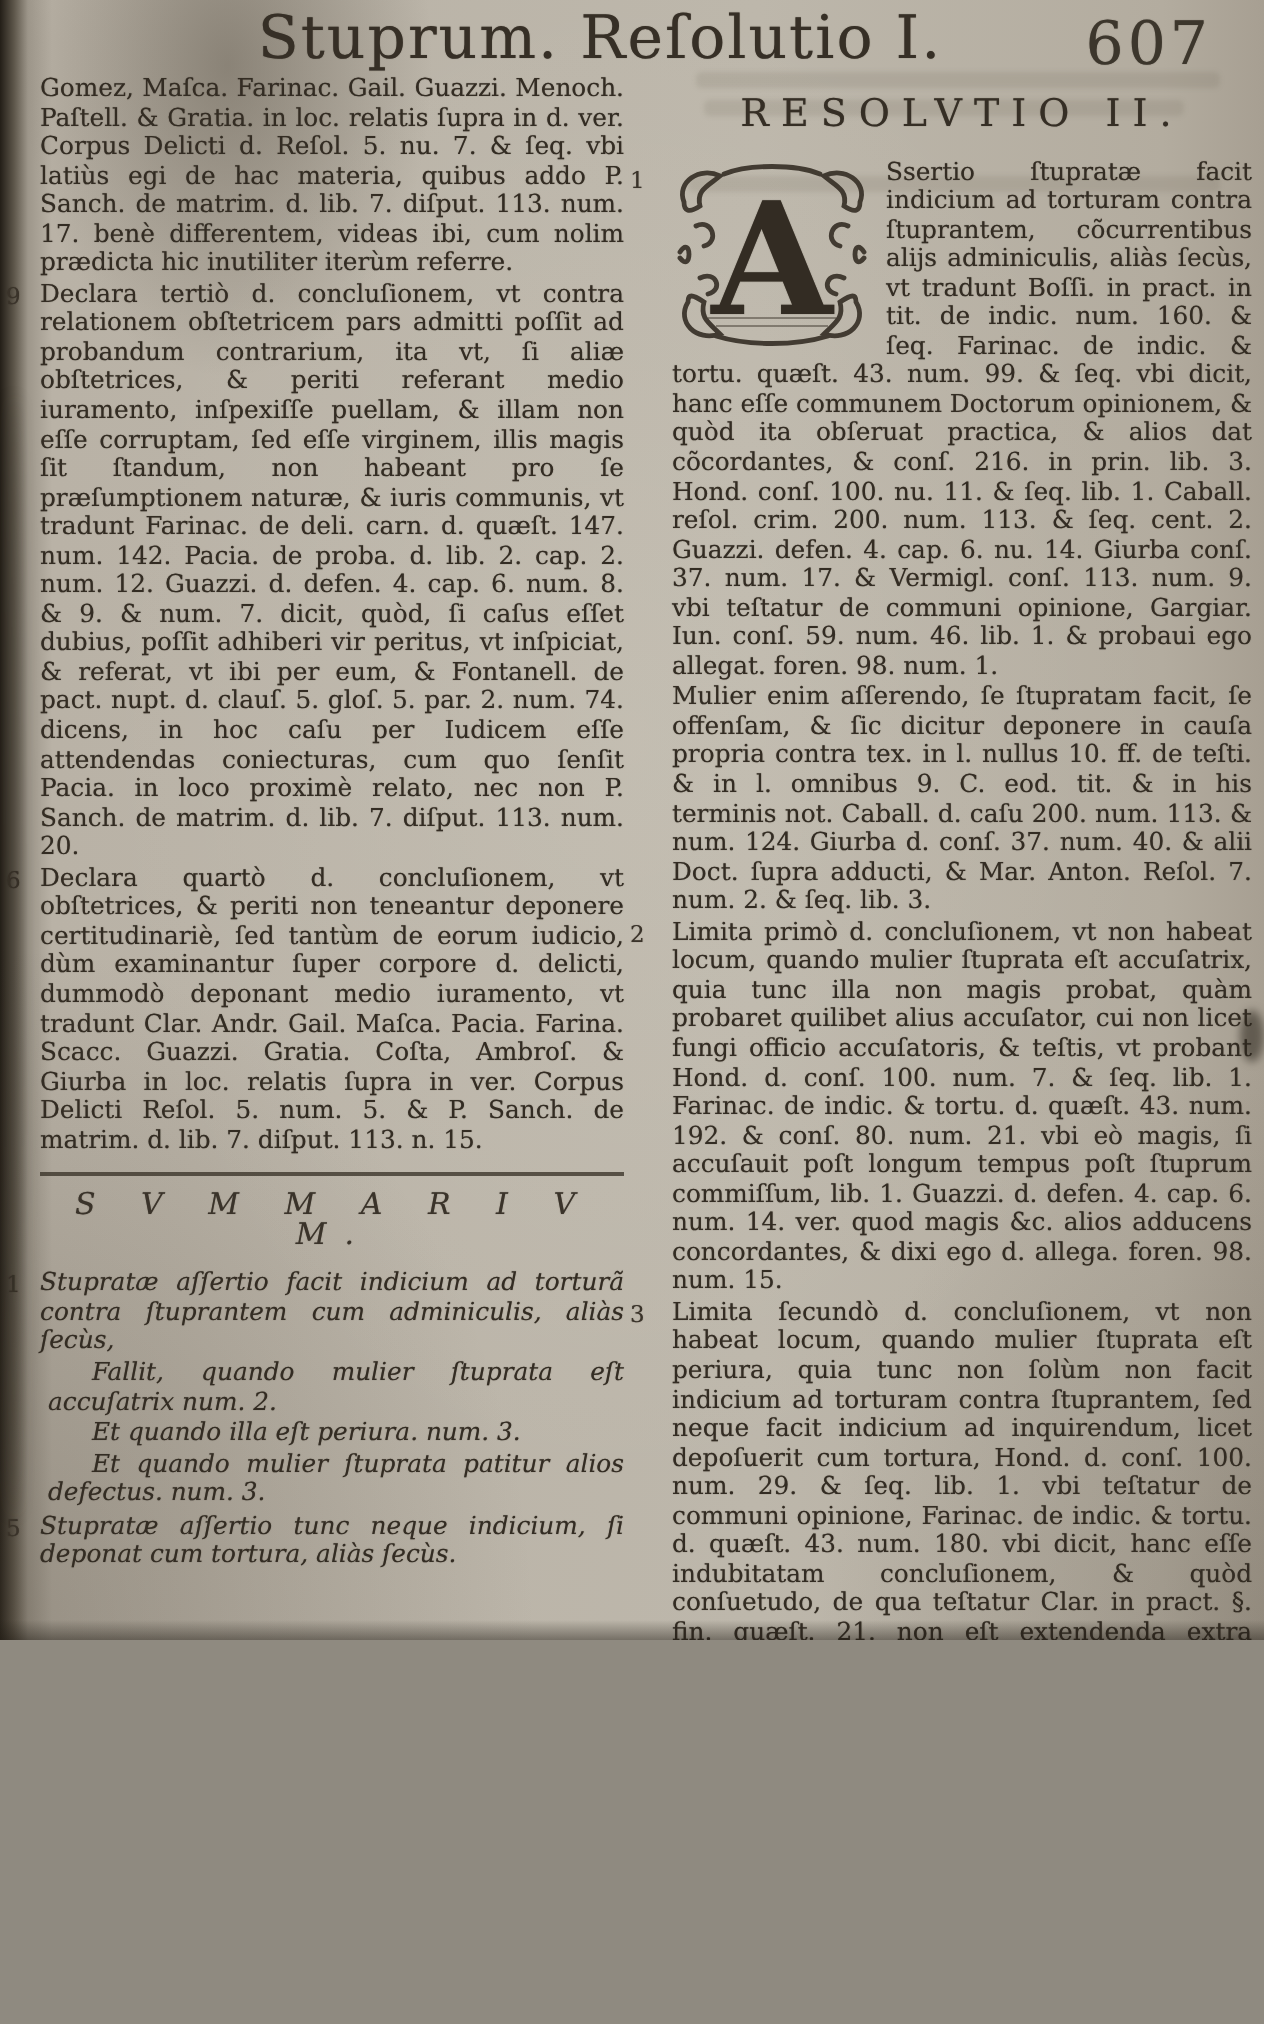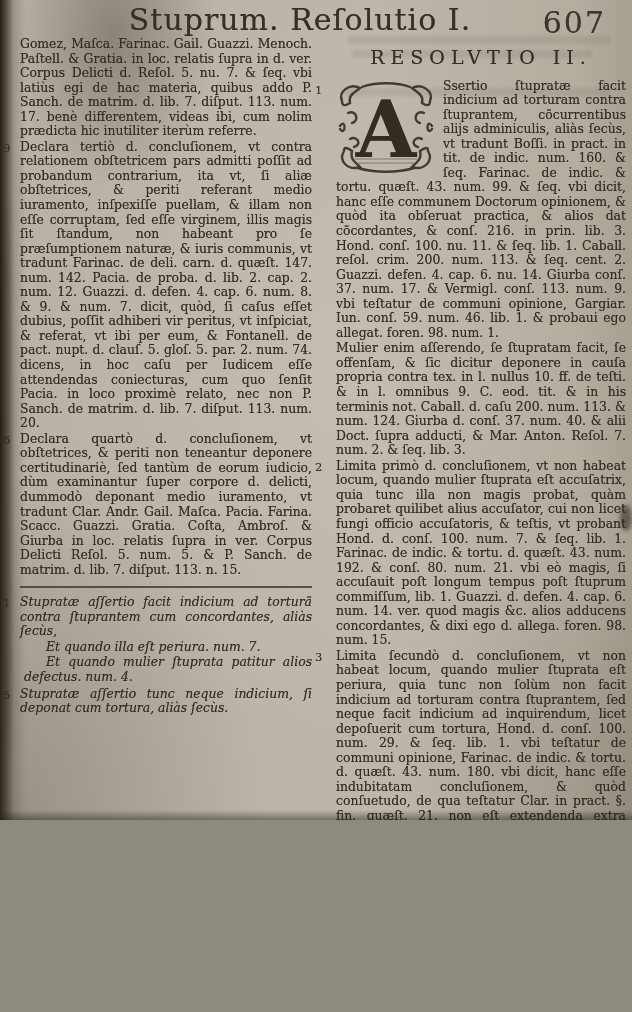--- a/index.html
+++ b/index.html
@@ -87,27 +87,29 @@
       <span>Declara tertiò d. concluſionem, vt contra relationem obſtetricem pars admitti poſſit ad probandum contrarium, ita vt, ſi aliæ obſtetrices, &amp; periti referant medio iuramento, inſpexiſſe puellam, &amp; illam non eſſe corruptam, ſed eſſe virginem, illis magis ſit ſtandum, non habeant pro ſe præſumptionem naturæ, &amp; iuris communis, vt tradunt Farinac. de deli. carn. d. quæſt. 147. num. 142. Pacia. de proba. d. lib. 2. cap. 2. num. 12. Guazzi. d. defen. 4. cap. 6. num. 8. &amp; 9. &amp; num. 7. dicit, quòd, ſi caſus eſſet dubius, poſſit adhiberi vir peritus, vt inſpiciat, &amp; referat, vt ibi per eum, &amp; Fontanell. de pact. nupt. d. clauſ. 5. gloſ. 5. par. 2. num. 74. dicens, in hoc caſu per Iudicem eſſe attendendas coniecturas, cum quo ſenſit Pacia. in loco proximè relato, nec non P. Sanch. de matrim. d. lib. 7. diſput. 113. num. 20.</span>
     </div>
 
     <div class="para ink">
       <span class="mnum">6</span>
       <span>Declara quartò d. concluſionem, vt obſtetrices, &amp; periti non teneantur deponere certitudinariè, ſed tantùm de eorum iudicio, dùm examinantur ſuper corpore d. delicti, dummodò deponant medio iuramento, vt tradunt Clar. Andr. Gail. Maſca. Pacia. Farina. Scacc. Guazzi. Gratia. Coſta, Ambroſ. &amp; Giurba in loc. relatis ſupra in ver. Corpus Delicti Reſol. 5. num. 5. &amp; P. Sanch. de matrim. d. lib. 7. diſput. 113. n. 15.</span>
     </div>
 
     <hr class="rule">
 
+    <div class="summarium-head ink">S V M M A R I V M.</div>
 
     <div class="para sum-entry ink">
       <span class="mnum">1</span>
-      <span>Stupratæ aſſertio facit indicium ad torturã contra ſtuprantem cum concordantes, aliàs ſecùs,</span>
+      <span>Stupratæ aſſertio facit indicium ad torturã contra ſtuprantem cum adminiculis, aliàs ſecùs,</span>
     </div>
-    <div class="para sum-sub ink">Et quando illa eſt periura. num. 7.</div>
-    <div class="para sum-sub ink">Et quando mulier ſtuprata patitur alios defectus. num. 4.</div>
+    <div class="para sum-sub ink">Fallit, quando mulier ſtuprata eſt accuſatrix num. 2.</div>
+    <div class="para sum-sub ink">Et quando illa eſt periura. num. 3.</div>
+    <div class="para sum-sub ink">Et quando mulier ſtuprata patitur alios defectus. num. 3.</div>
 
     <div class="para sum-entry ink" style="margin-top:2px;">
       <span class="mnum">5</span>
       <span>Stupratæ aſſertio tunc neque indicium, ſi deponat cum tortura, aliàs ſecùs.</span>
     </div>
   </div>
 
   <div>
     <div class="ghost" style="left:30px;top:836px;width:262px;"></div>
     <div class="ghost light" style="left:22px;top:852px;width:276px;"></div>

